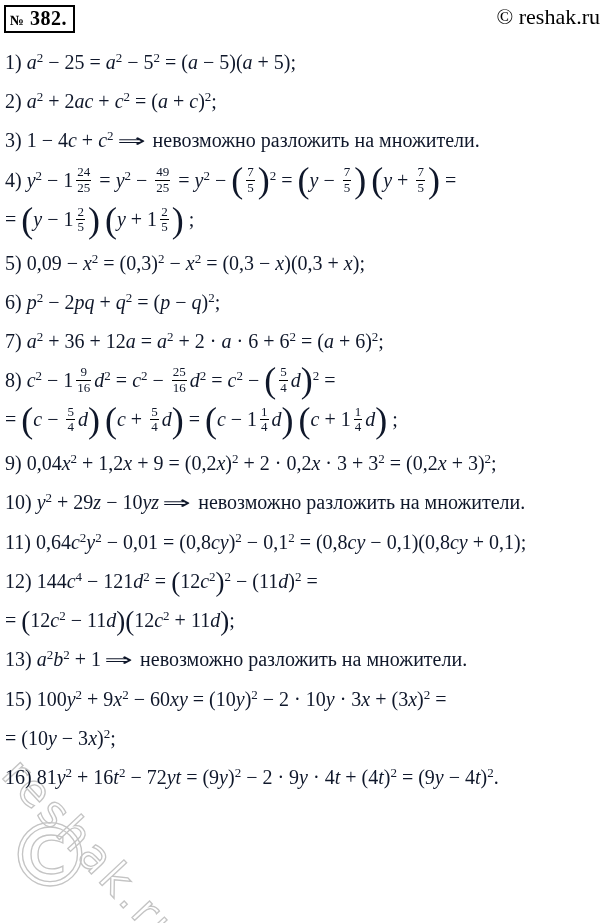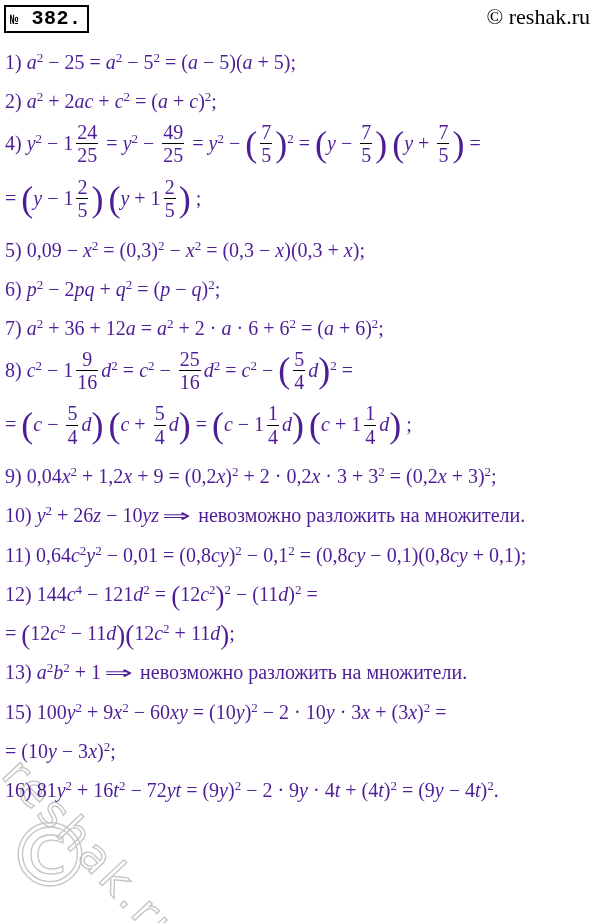--- a/index.html
+++ b/index.html
@@ -5,40 +5,40 @@
   html,body{margin:0;padding:0;}
   body{
     width:608px;height:923px;background:#ffffff;color:#000;
     font-family:"Liberation Serif", serif;
     position:relative;overflow:hidden;
   }
   
   .header{position:relative;z-index:2;height:34px;}
   .numbox{
     display:inline-block;margin:5px 0 0 4px;border:2.4px solid #000;
-    padding:0 6px 1px 4px;font-family:Liberation Mono, monospace;
+    padding:0 6px 1px 4px;font-family:Liberation Serif, serif;
     font-weight:bold;font-size:20px;letter-spacing:0.5px;background:#fff;
   }
   .numbox .nosign{font-size:14px;font-weight:bold;}
   .copyright{
-    position:absolute;top:4px;right:18px;font-size:22px;
+    position:absolute;top:4px;right:8px;font-size:22px;
     font-family:"Liberation Serif",serif;
   }
   
   .content{position:relative;z-index:2;padding:2px 0 0 5px;}
   .line{
     white-space:nowrap;font-size:20px;line-height:26px;
-    margin:9px 0;color:#4c1d95;
+    margin:9px 0;color:#0f172a;
   }
   .rm{font-style:normal;}
   .it{font-style:italic;}
   .sup{font-size:13px;font-style:normal;vertical-align:7px;letter-spacing:0;}
   .frac{
     display:inline-flex;flex-direction:column;vertical-align:middle;
-    text-align:center;font-size:20px;line-height:1.12;margin:0 3px;
+    text-align:center;font-size:13px;line-height:1.12;margin:0 3px;
     position:relative;top:-2px;
   }
   .frac .den{border-top:1.4px solid #000;padding:0 1px;}
   .frac .num{padding:0 1px;}
   .bigp{
     font-size:36px;line-height:0;vertical-align:middle;
     position:relative;top:-2px;font-style:normal;
   }
   .pm{
     font-size:27px;line-height:0;vertical-align:middle;
@@ -65,20 +65,21 @@
 <div class="wm wm-text">reshak.ru</div>
 
 <div class="header">
   <span class="numbox"><span class="nosign">№</span> <span>382.</span></span>
   <span class="copyright">© reshak.ru</span>
 </div>
 
 <div class="content" id="solution">
     <div class="line"><span class="rm">1) </span><span class="it">a</span><span class="sup">2</span><span class="rm"> − 25 = </span><span class="it">a</span><span class="sup">2</span><span class="rm"> − 5</span><span class="sup">2</span><span class="rm"> = (</span><span class="it">a</span><span class="rm"> − 5)(</span><span class="it">a</span><span class="rm"> + 5);</span></div>
     <div class="line"><span class="rm">2) </span><span class="it">a</span><span class="sup">2</span><span class="rm"> + 2</span><span class="it">ac</span><span class="rm"> + </span><span class="it">c</span><span class="sup">2</span><span class="rm"> = (</span><span class="it">a</span><span class="rm"> + </span><span class="it">c</span><span class="rm">)</span><span class="sup">2</span><span class="rm">;</span></div>
+    <div class="line"><span class="rm">3) 1 − 4</span><span class="it">c</span><span class="rm"> + </span><span class="it">c</span><span class="sup">2</span><span class="arrow">⇒</span><span class="rm">невозможно разложить на множители.</span></div>
     <div class="line"><span class="rm">4) </span><span class="it">y</span><span class="sup">2</span><span class="rm"> − 1</span><span class="frac">
         <span class="num">24</span>
         <span class="den">25</span>
       </span><span class="rm"> = </span><span class="it">y</span><span class="sup">2</span><span class="rm"> − </span><span class="frac">
         <span class="num">49</span>
         <span class="den">25</span>
       </span><span class="rm"> = </span><span class="it">y</span><span class="sup">2</span><span class="rm"> − </span><span class="bigp">(</span><span class="frac">
         <span class="num">7</span>
         <span class="den">5</span>
       </span><span class="bigp">)</span><span class="sup">2</span><span class="rm"> = </span><span class="bigp">(</span><span class="it">y</span><span class="rm"> − </span><span class="frac">
@@ -115,21 +116,21 @@
         <span class="num">5</span>
         <span class="den">4</span>
       </span><span class="it">d</span><span class="bigp">)</span><span class="rm"> = </span><span class="bigp">(</span><span class="it">c</span><span class="rm"> − 1</span><span class="frac">
         <span class="num">1</span>
         <span class="den">4</span>
       </span><span class="it">d</span><span class="bigp">)</span><span class="rm"> </span><span class="bigp">(</span><span class="it">c</span><span class="rm"> + 1</span><span class="frac">
         <span class="num">1</span>
         <span class="den">4</span>
       </span><span class="it">d</span><span class="bigp">)</span><span class="rm"> ;</span></div>
     <div class="line"><span class="rm">9) 0,04</span><span class="it">x</span><span class="sup">2</span><span class="rm"> + 1,2</span><span class="it">x</span><span class="rm"> + 9 = (0,2</span><span class="it">x</span><span class="rm">)</span><span class="sup">2</span><span class="rm"> + 2 · 0,2</span><span class="it">x</span><span class="rm"> · 3 + 3</span><span class="sup">2</span><span class="rm"> = (0,2</span><span class="it">x</span><span class="rm"> + 3)</span><span class="sup">2</span><span class="rm">;</span></div>
-    <div class="line"><span class="rm">10) </span><span class="it">y</span><span class="sup">2</span><span class="rm"> + 26</span><span class="it">z</span><span class="rm"> − 10</span><span class="it">yz</span><span class="arrow">⇒</span><span class="rm">невозможно разложить на множители.</span></div>
+    <div class="line"><span class="rm">10) </span><span class="it">y</span><span class="sup">2</span><span class="rm"> + 29</span><span class="it">z</span><span class="rm"> − 10</span><span class="it">yz</span><span class="arrow">⇒</span><span class="rm">невозможно разложить на множители.</span></div>
     <div class="line"><span class="rm">11) 0,64</span><span class="it">c</span><span class="sup">2</span><span class="it">y</span><span class="sup">2</span><span class="rm"> − 0,01 = (0,8</span><span class="it">cy</span><span class="rm">)</span><span class="sup">2</span><span class="rm"> − 0,1</span><span class="sup">2</span><span class="rm"> = (0,8</span><span class="it">cy</span><span class="rm"> − 0,1)(0,8</span><span class="it">cy</span><span class="rm"> + 0,1);</span></div>
     <div class="line"><span class="rm">12) 144</span><span class="it">c</span><span class="sup">4</span><span class="rm"> − 121</span><span class="it">d</span><span class="sup">2</span><span class="rm"> = </span><span class="pm">(</span><span class="rm">12</span><span class="it">c</span><span class="sup">2</span><span class="pm">)</span><span class="sup">2</span><span class="rm"> − (11</span><span class="it">d</span><span class="rm">)</span><span class="sup">2</span><span class="rm"> =</span></div>
     <div class="line"><span class="rm">= </span><span class="pm">(</span><span class="rm">12</span><span class="it">c</span><span class="sup">2</span><span class="rm"> − 11</span><span class="it">d</span><span class="pm">)</span><span class="pm">(</span><span class="rm">12</span><span class="it">c</span><span class="sup">2</span><span class="rm"> + 11</span><span class="it">d</span><span class="pm">)</span><span class="rm">;</span></div>
     <div class="line"><span class="rm">13) </span><span class="it">a</span><span class="sup">2</span><span class="it">b</span><span class="sup">2</span><span class="rm"> + 1</span><span class="arrow">⇒</span><span class="rm">невозможно разложить на множители.</span></div>
     <div class="line"><span class="rm">15) 100</span><span class="it">y</span><span class="sup">2</span><span class="rm"> + 9</span><span class="it">x</span><span class="sup">2</span><span class="rm"> − 60</span><span class="it">xy</span><span class="rm"> = (10</span><span class="it">y</span><span class="rm">)</span><span class="sup">2</span><span class="rm"> − 2 · 10</span><span class="it">y</span><span class="rm"> · 3</span><span class="it">x</span><span class="rm"> + (3</span><span class="it">x</span><span class="rm">)</span><span class="sup">2</span><span class="rm"> =</span></div>
     <div class="line"><span class="rm">= (10</span><span class="it">y</span><span class="rm"> − 3</span><span class="it">x</span><span class="rm">)</span><span class="sup">2</span><span class="rm">;</span></div>
     <div class="line"><span class="rm">16) 81</span><span class="it">y</span><span class="sup">2</span><span class="rm"> + 16</span><span class="it">t</span><span class="sup">2</span><span class="rm"> − 72</span><span class="it">yt</span><span class="rm"> = (9</span><span class="it">y</span><span class="rm">)</span><span class="sup">2</span><span class="rm"> − 2 · 9</span><span class="it">y</span><span class="rm"> · 4</span><span class="it">t</span><span class="rm"> + (4</span><span class="it">t</span><span class="rm">)</span><span class="sup">2</span><span class="rm"> = (9</span><span class="it">y</span><span class="rm"> − 4</span><span class="it">t</span><span class="rm">)</span><span class="sup">2</span><span class="rm">.</span></div>
   </div>
 
 </body></html>

